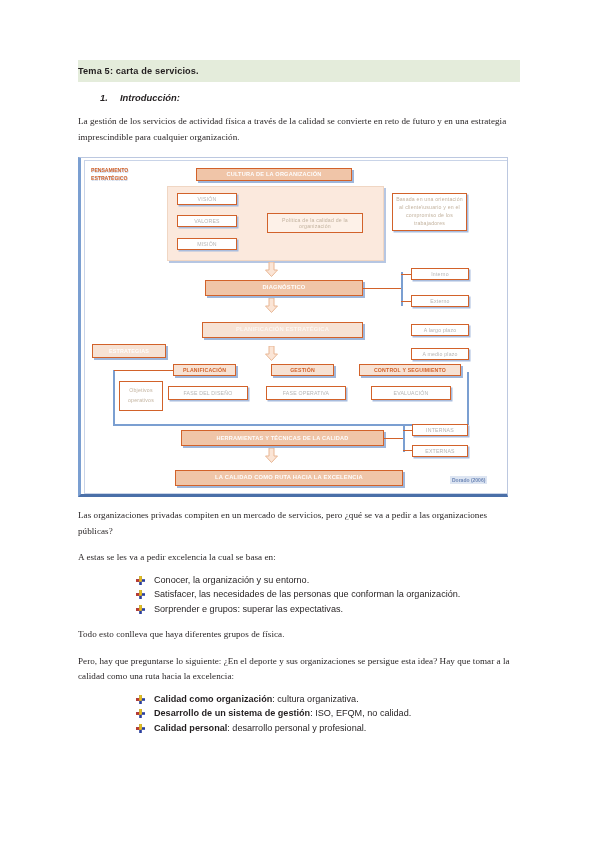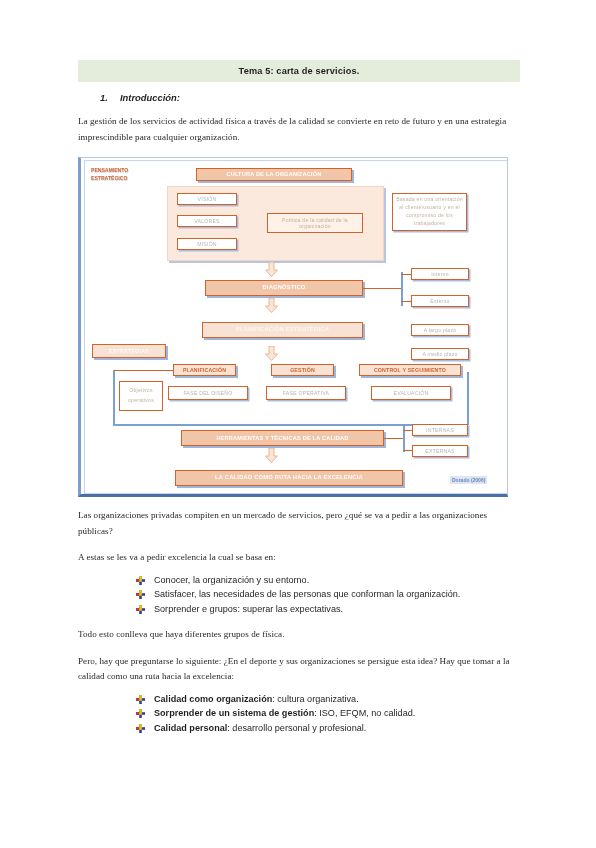--- a/index.html
+++ b/index.html
@@ -25,21 +25,21 @@
   .content {
     position: absolute;
     left: 78px;
     top: 60px;
     width: 442px;
   }
 
   
   .title-band {
     background: #e4ecdb;
-    text-align: center;
+    text-align: left;
     font-size: 9.2px;
     font-weight: bold;
     letter-spacing: 0.15px;
     padding: 6px 0 6px 0;
     color: #231f20;
   }
 
   
   .heading-row {
     display: flex;
@@ -346,21 +346,21 @@
       <li>
         <span class="bullet-glyph">
           <svg width="9" height="9" viewBox="0 0 9 9">
               <rect x="3.2" y="0" width="2.6" height="9" fill="#2b3f9e"></rect>
               <rect x="0" y="3.2" width="9" height="2.6" fill="#2b3f9e"></rect>
               <rect x="3.2" y="0" width="2.6" height="4.5" fill="#e8c21c"></rect>
               <rect x="0" y="3.2" width="4.5" height="2.6" fill="#c0392b"></rect>
               <rect x="3.2" y="3.2" width="2.6" height="2.6" fill="#e8c21c"></rect>
             </svg>
         </span>
-        <span class="bold">Sorprender de un sistema de gestión</span><span>: ISO, EFQM, no calidad.</span>
+        <span class="bold">Desarrollo de un sistema de gestión</span><span>: ISO, EFQM, no calidad.</span>
       </li>
       <li>
         <span class="bullet-glyph">
           <svg width="9" height="9" viewBox="0 0 9 9">
               <rect x="3.2" y="0" width="2.6" height="9" fill="#2b3f9e"></rect>
               <rect x="0" y="3.2" width="9" height="2.6" fill="#2b3f9e"></rect>
               <rect x="3.2" y="0" width="2.6" height="4.5" fill="#e8c21c"></rect>
               <rect x="0" y="3.2" width="4.5" height="2.6" fill="#c0392b"></rect>
               <rect x="3.2" y="3.2" width="2.6" height="2.6" fill="#e8c21c"></rect>
             </svg>

